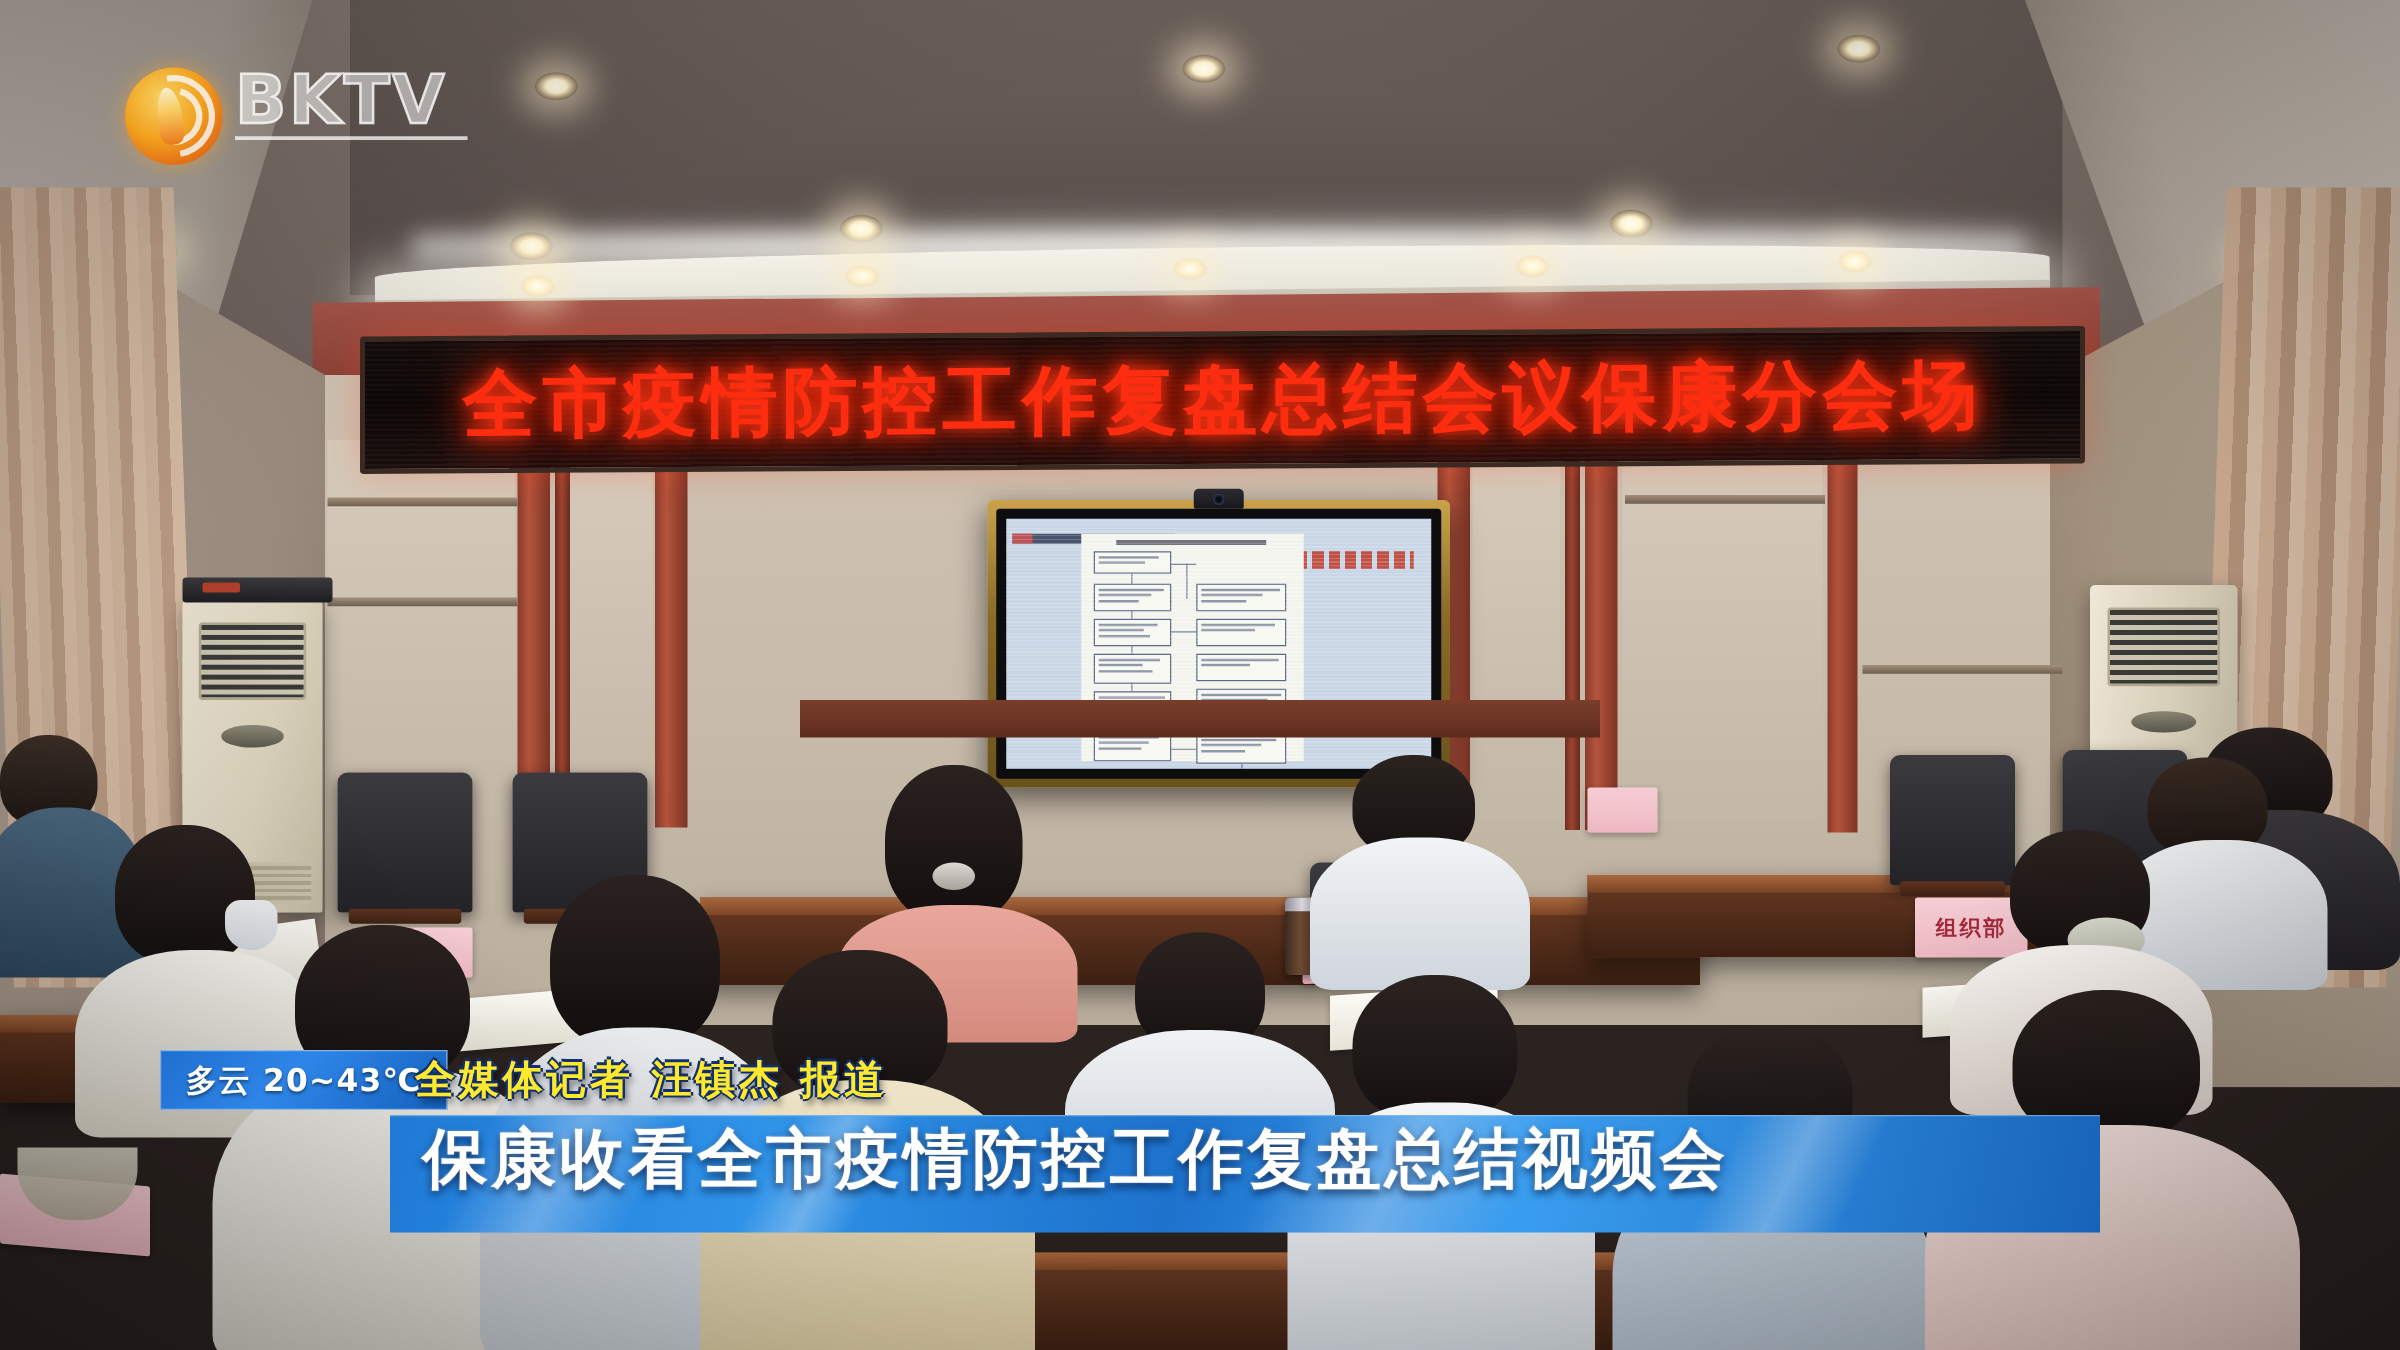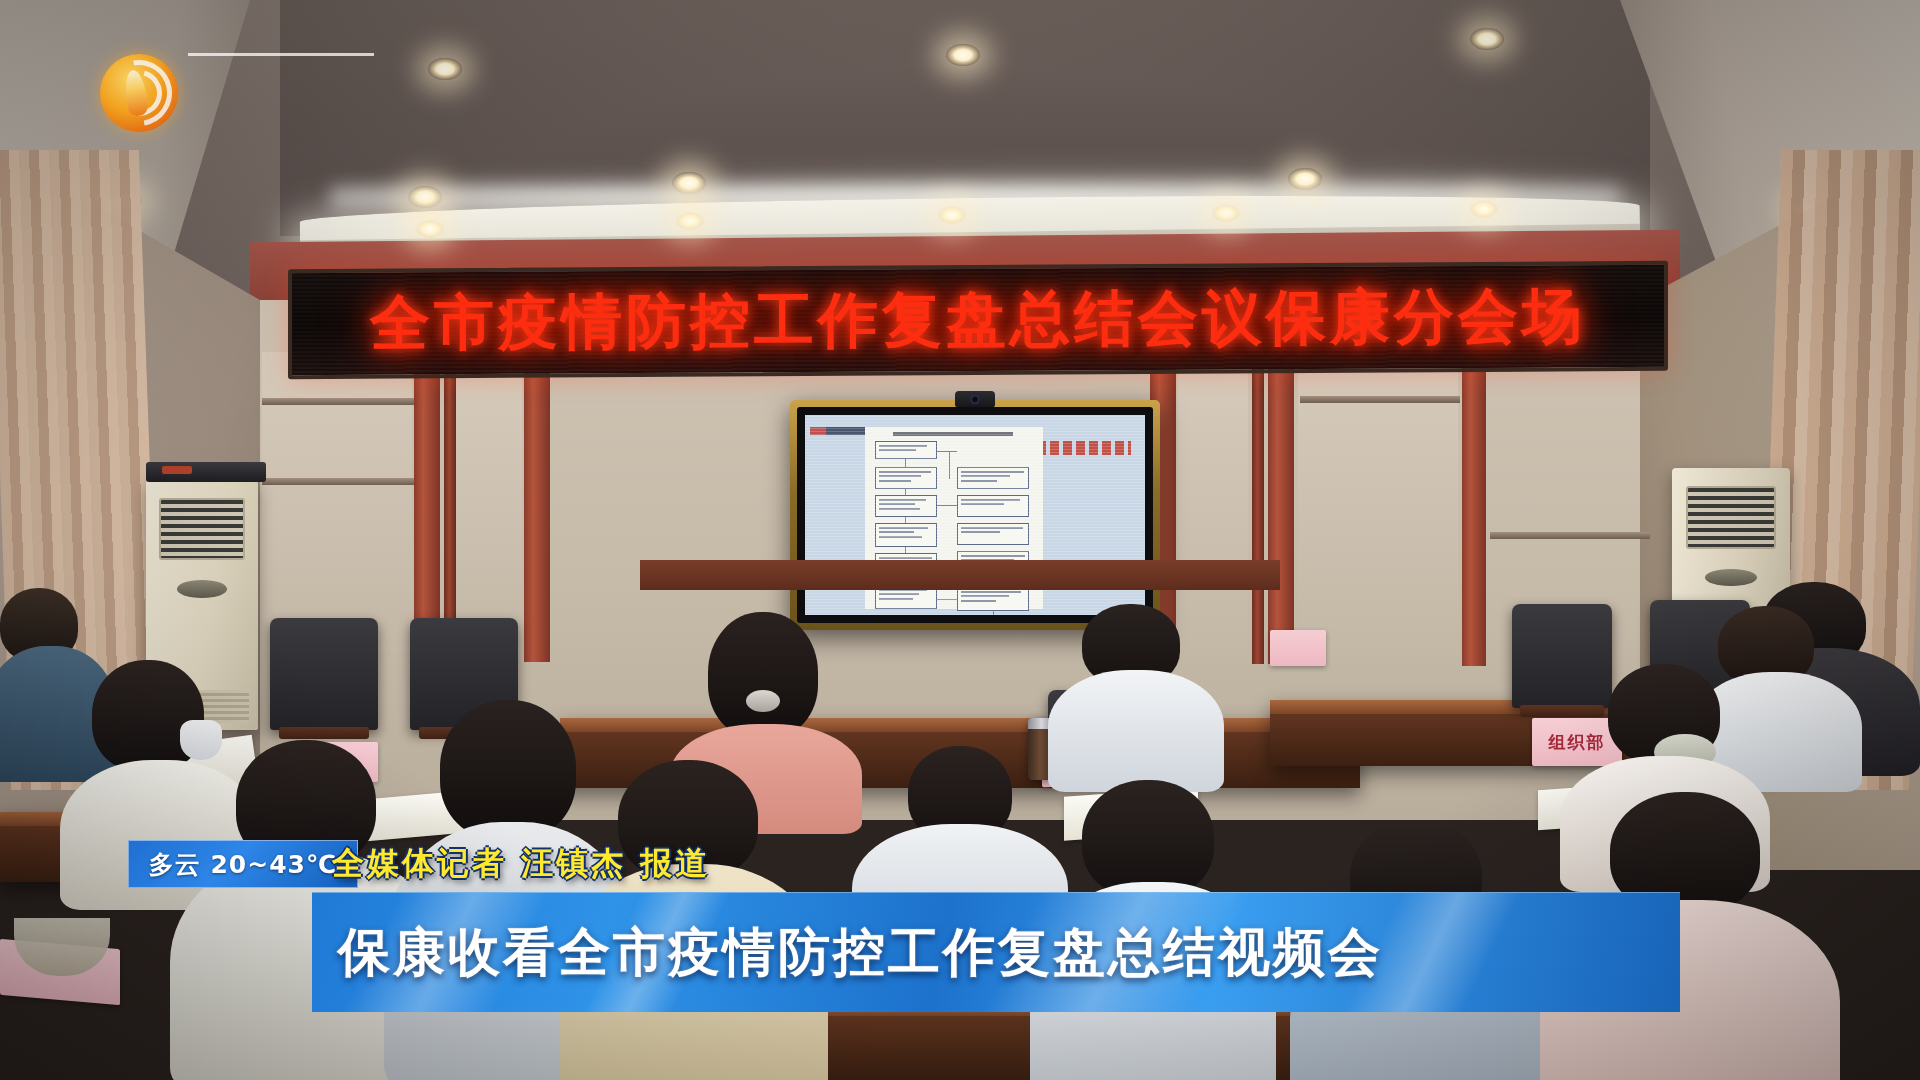--- a/index.html
+++ b/index.html
@@ -178,24 +178,24 @@
     display:flex; flex-direction:column; align-items:center; justify-content:center; }
   .prog-logo::after{ content:""; position:absolute; left:-18%; bottom:-62px; width:136%; height:110px;
     border-radius:50%; background:radial-gradient(ellipse at 50% 22%,#bfe6ff,#2a86de 42%,#0c3f86 75%);
     box-shadow:0 -4px 22px rgba(150,215,255,.75); }
   .prog-cn { position:relative; z-index:2; font-size:30px; font-weight:700; letter-spacing:1px;
     background:linear-gradient(#fff3c4 0%,#ffd24d 40%,#d88a12 75%,#f6e09a 100%);
     -webkit-background-clip:text; background-clip:text; color:transparent;
     text-shadow:0 2px 3px rgba(0,0,0,.45); }
   .prog-en { position:relative; z-index:2; font-size:12px; font-weight:700; letter-spacing:2.5px;
     color:#e8c26a; text-shadow:0 1px 2px rgba(0,0,0,.55); margin-top:2px; }
-  .headline { position:absolute; left:312px; top:892px; width:1368px; height:120px;
+  .headline { position:absolute; left:312px; top:892px; width:1368px; height:94px;
     background:linear-gradient(102deg,#1f7ad6 0%,#2f93e8 22%,#1d72cc 46%,#3a9ef0 66%,#1763b8 100%);
     border-top:1px solid rgba(255,255,255,.35); overflow:hidden;
-    display:flex; align-items:center; }
+    display:flex; }
   .headline .streak { position:absolute; top:-40%; height:180%; width:150px;
     background:linear-gradient(90deg,rgba(255,255,255,0),rgba(255,255,255,.30),rgba(255,255,255,0));
     transform:skewX(-26deg); }
   .headline-text { position:relative; z-index:2; padding-left:26px;
     font-size:52px; font-weight:700; letter-spacing:3px; color:#fff;
     text-shadow:0 3px 7px rgba(0,20,60,.75),0 0 2px rgba(255,255,255,.6); white-space:nowrap; }
 
   .vignette { position:absolute; inset:0; pointer-events:none;
     background:radial-gradient(ellipse at 50% 46%,rgba(0,0,0,0) 52%,rgba(0,0,0,.34) 100%); }
 </style>
@@ -452,20 +452,21 @@
 
   <div class="vignette"></div>
 
   <div class="logo">
     <div class="logo-mark">
       <span class="sw" style="left:6px;top:6px;width:66px;height:66px;transform:rotate(35deg)"></span>
       <span class="sw" style="left:16px;top:16px;width:46px;height:46px;transform:rotate(60deg)"></span>
       <span class="flame"></span>
     </div>
     <div class="logo-text">
+      <div class="logo-bk">BKTV</div>
       <div class="logo-rule"></div>
     </div>
   </div>
 
   <div class="weather">
     <span>多云 20~43℃</span>
   </div>
 
   <div class="reporter">
     <span>全媒体记者 汪镇杰 报道</span>

